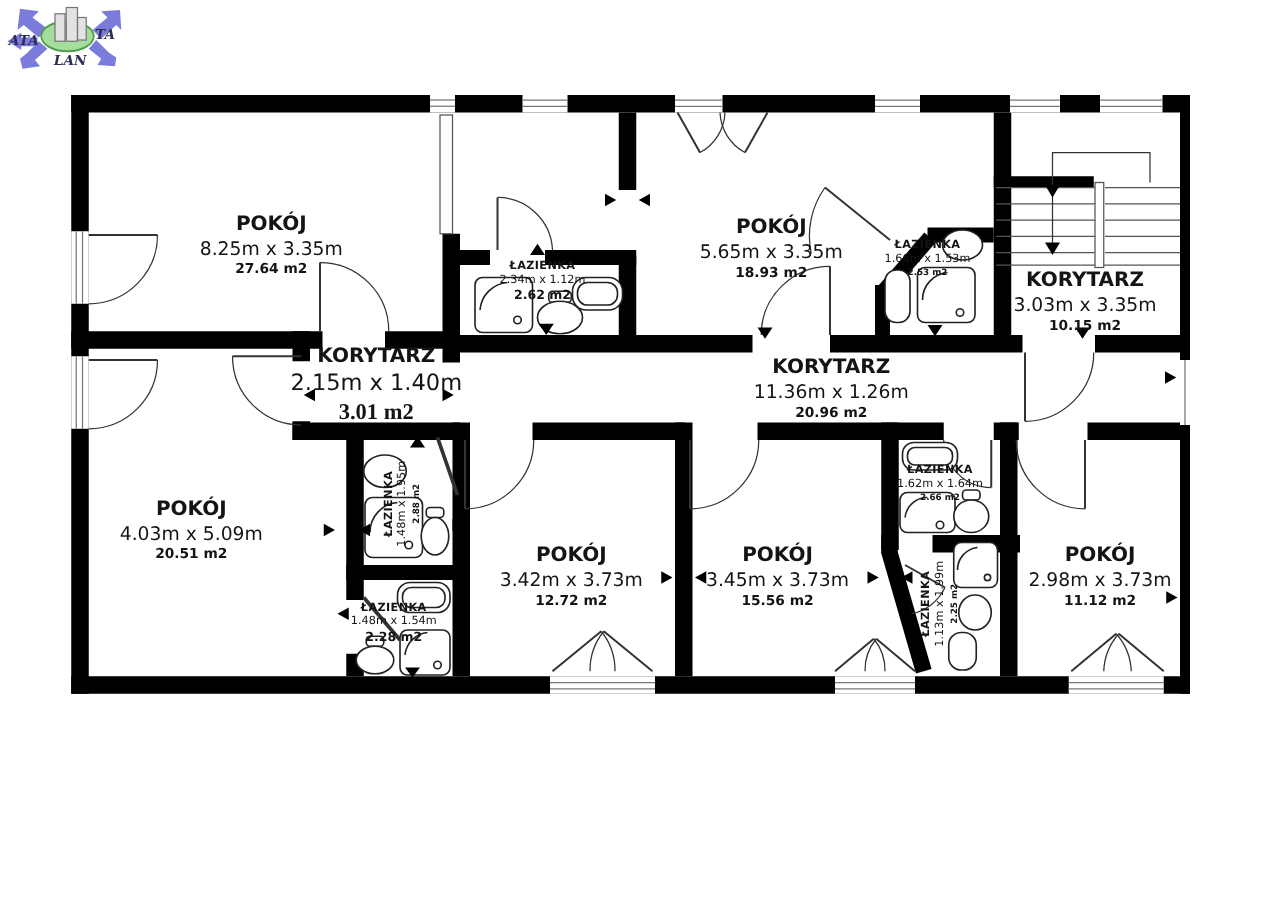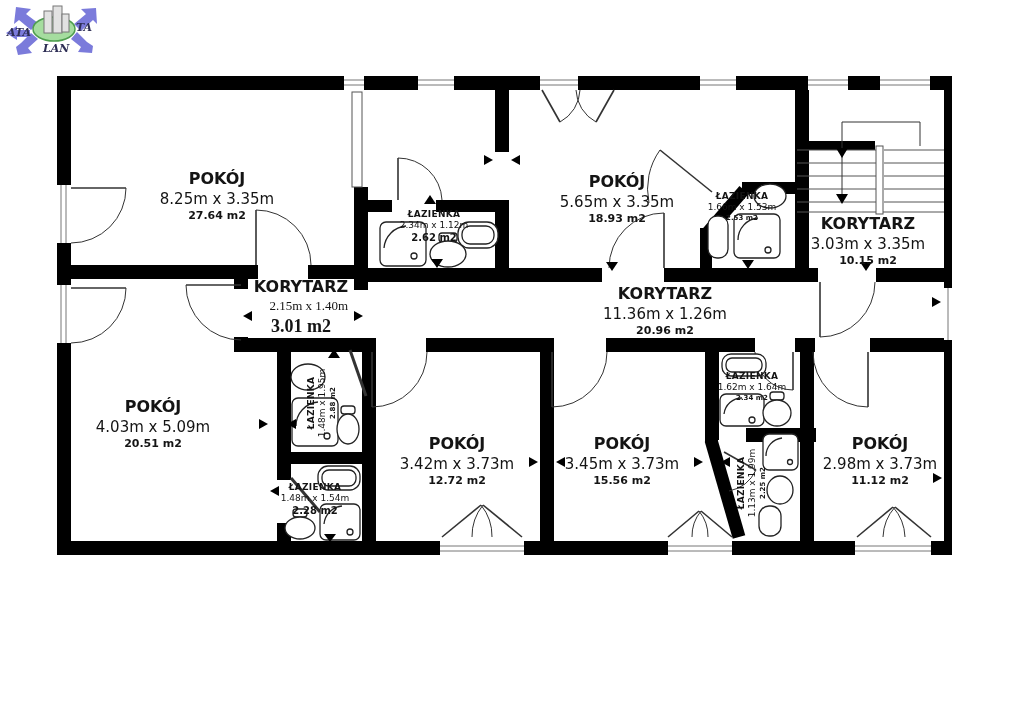--- a/index.html
+++ b/index.html
@@ -5,24 +5,24 @@
   html,body{margin:0;padding:0;background:#fff;}
   #page{position:relative;width:952px;height:724px;background:#fff;overflow:hidden;
         font-family:"DejaVu Sans","Liberation Sans",sans-serif;color:#111;}
   #plan-svg,#logo-svg{position:absolute;}
   #plan-svg{left:0;top:0;}
   #logo-svg{left:4px;top:2px;}
   .plan-label{position:absolute;text-align:center;line-height:1.3;white-space:nowrap;
               transform:translate(-50%,-50%);color:#141414;}
   .plan-label.vrot{transform:translate(-50%,-50%) rotate(-90deg);}
   .room-label .rl-name{font-size:16px;font-weight:700;}
-  .room-label .rl-dims{font-size:15px;text-align:right;}
+  .room-label .rl-dims{font-size:15px;}
   .room-label .rl-area{font-size:11px;font-weight:700;}
   .kor1015 .rl-area{font-size:11px;}
-  .kor301 .rl-dims{font-size:13px;font-family:Liberation Serif, serif;}
+  .kor301 .rl-dims{font-size:18px;}
   .kor301 .rl-area{font-size:18px;font-family:Liberation Serif, serif;}
   .bath-label{line-height:1.25;}
   .bath-label .rl-name{font-size:9px;font-weight:700;letter-spacing:.3px;}
   .bath-label .rl-dims{font-size:9px;}
   .bath-label .rl-area{font-size:10px;font-weight:700;}
   .bath-label.tiny .rl-area{font-size:7px;}
   .logo-text{font-family:"DejaVu Serif","Liberation Serif",serif;font-style:italic;
              font-weight:700;fill:#2e2e55;}
 </style>
 </head>
@@ -438,21 +438,21 @@
 
 <div class="plan-label room-label" style="left:622px;top:461px">
   <div class="rl-name">POKÓJ</div>
   <div class="rl-dims">3.45m x 3.73m</div>
   <div class="rl-area">15.56 m2</div>
 </div>
 
 <div class="plan-label bath-label tiny" style="left:752px;top:387px">
   <div class="rl-name">ŁAZIENKA</div>
   <div class="rl-dims">1.62m x 1.64m</div>
-  <div class="rl-area">2.34 m2</div>
+  <div class="rl-area">2.66 m2</div>
 </div>
 
 <div class="plan-label bath-label vrot tiny" style="left:752px;top:483px">
   <div class="rl-name">ŁAZIENKA</div>
   <div class="rl-dims">1.13m x 1.99m</div>
   <div class="rl-area">2.25 m2</div>
 </div>
 
 <div class="plan-label room-label" style="left:880px;top:461px">
   <div class="rl-name">POKÓJ</div>

